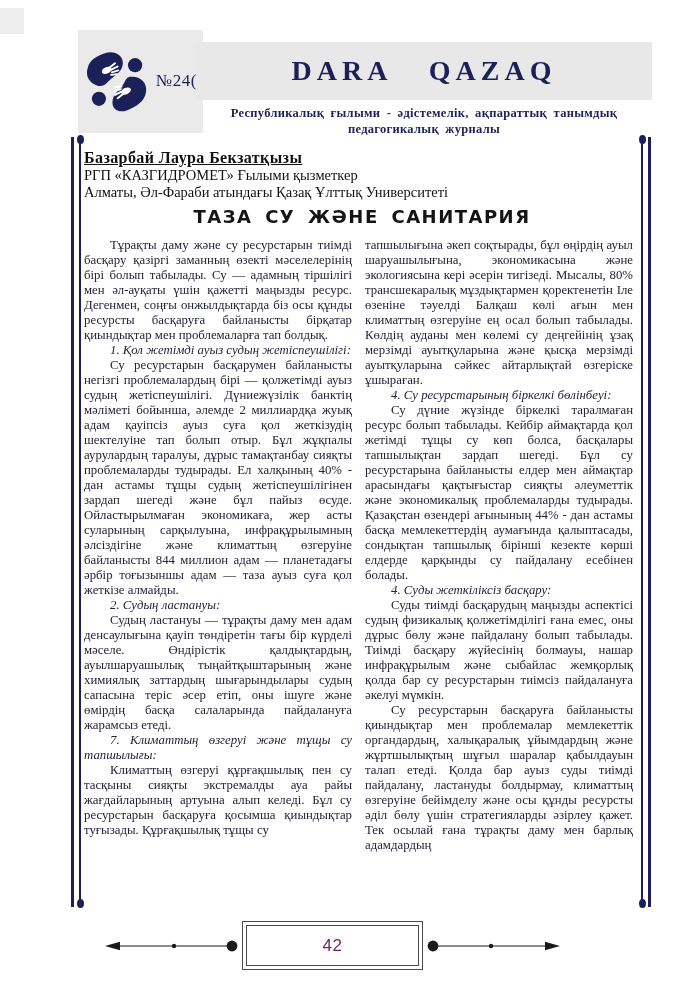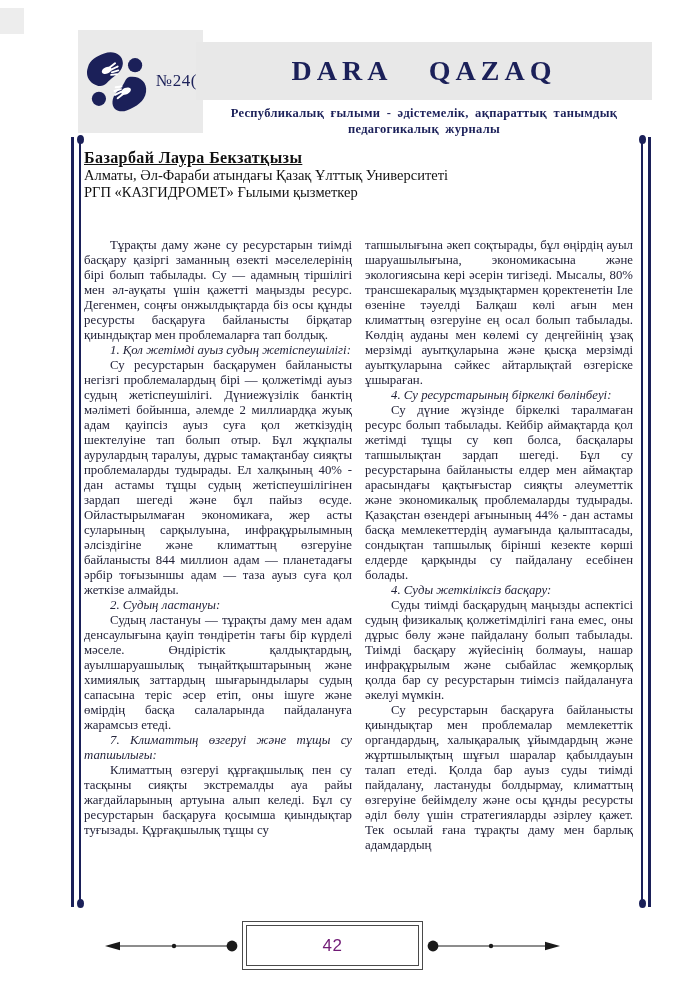--- a/index.html
+++ b/index.html
@@ -159,24 +159,25 @@
   <div class="vrule vrule-left-inner"></div>
   <div class="vrule vrule-right-inner"></div>
   <div class="vrule vrule-right-outer"></div>
   <div class="rule-dot dot-lt"></div>
   <div class="rule-dot dot-lb"></div>
   <div class="rule-dot dot-rt"></div>
   <div class="rule-dot dot-rb"></div>
 
   <div class="author-block">
     <div class="author-name">Базарбай Лаура Бекзатқызы</div>
+    <div class="author-line">РГП «КАЗГИДРОМЕТ» Ғылыми қызметкер</div>
     <div class="author-line">Алматы, Әл-Фараби атындағы Қазақ Ұлттық Университеті</div>
-    <div class="author-line">РГП «КАЗГИДРОМЕТ» Ғылыми қызметкер</div>
-  </div>
-
+  </div>
+
+  <div class="article-title">ТАЗА СУ ЖӘНЕ САНИТАРИЯ</div>
 
   <div class="col col-1">
     <p class="blk">Тұрақты даму және су ресурстарын тиімді басқару қазіргі заманның өзекті мәселелерінің бірі болып табылады. Су — адамның тіршілігі мен әл-ауқаты үшін қажетті маңызды ресурс. Дегенмен, соңғы онжылдықтарда біз осы құнды ресурсты басқаруға байланысты бірқатар қиындықтар мен проблемаларға тап болдық.</p>
     <p class="blk head">1. Қол жетімді ауыз судың жетіспеушілігі:</p>
     <p class="blk">Су ресурстарын басқарумен байланысты негізгі проблемалардың бірі — қолжетімді ауыз судың жетіспеушілігі. Дүниежүзілік банктің мәліметі бойынша, әлемде 2 миллиардқа жуық адам қауіпсіз ауыз суға қол жеткізудің шектелуіне тап болып отыр. Бұл жұқпалы аурулардың таралуы, дұрыс тамақтанбау сияқты проблемаларды тудырады. Ел халқының 40% - дан астамы тұщы судың жетіспеушілігінен зардап шегеді және бұл пайыз өсуде. Ойластырылмаған экономикаға, жер асты суларының сарқылуына, инфрақұрылымның әлсіздігіне және климаттың өзгеруіне байланысты 844 миллион адам — планетадағы әрбір тоғызыншы адам — таза ауыз суға қол жеткізе алмайды.</p>
     <p class="blk head">2. Судың ластануы:</p>
     <p class="blk">Судың ластануы — тұрақты даму мен адам денсаулығына қауіп төндіретін тағы бір күрделі мәселе. Өндірістік қалдықтардың, ауылшаруашылық тыңайтқыштарының және химиялық заттардың шығарындылары судың сапасына теріс әсер етіп, оны ішуге және өмірдің басқа салаларында пайдалануға жарамсыз етеді.</p>
     <p class="blk head">7. Климаттың өзгеруі және тұщы су тапшылығы:</p>
     <p class="blk">Климаттың өзгеруі құрғақшылық пен су тасқыны сияқты экстремалды ауа райы жағдайларының артуына алып келеді. Бұл су ресурстарын басқаруға қосымша қиындықтар туғызады. Құрғақшылық тұщы су</p>
   </div>

